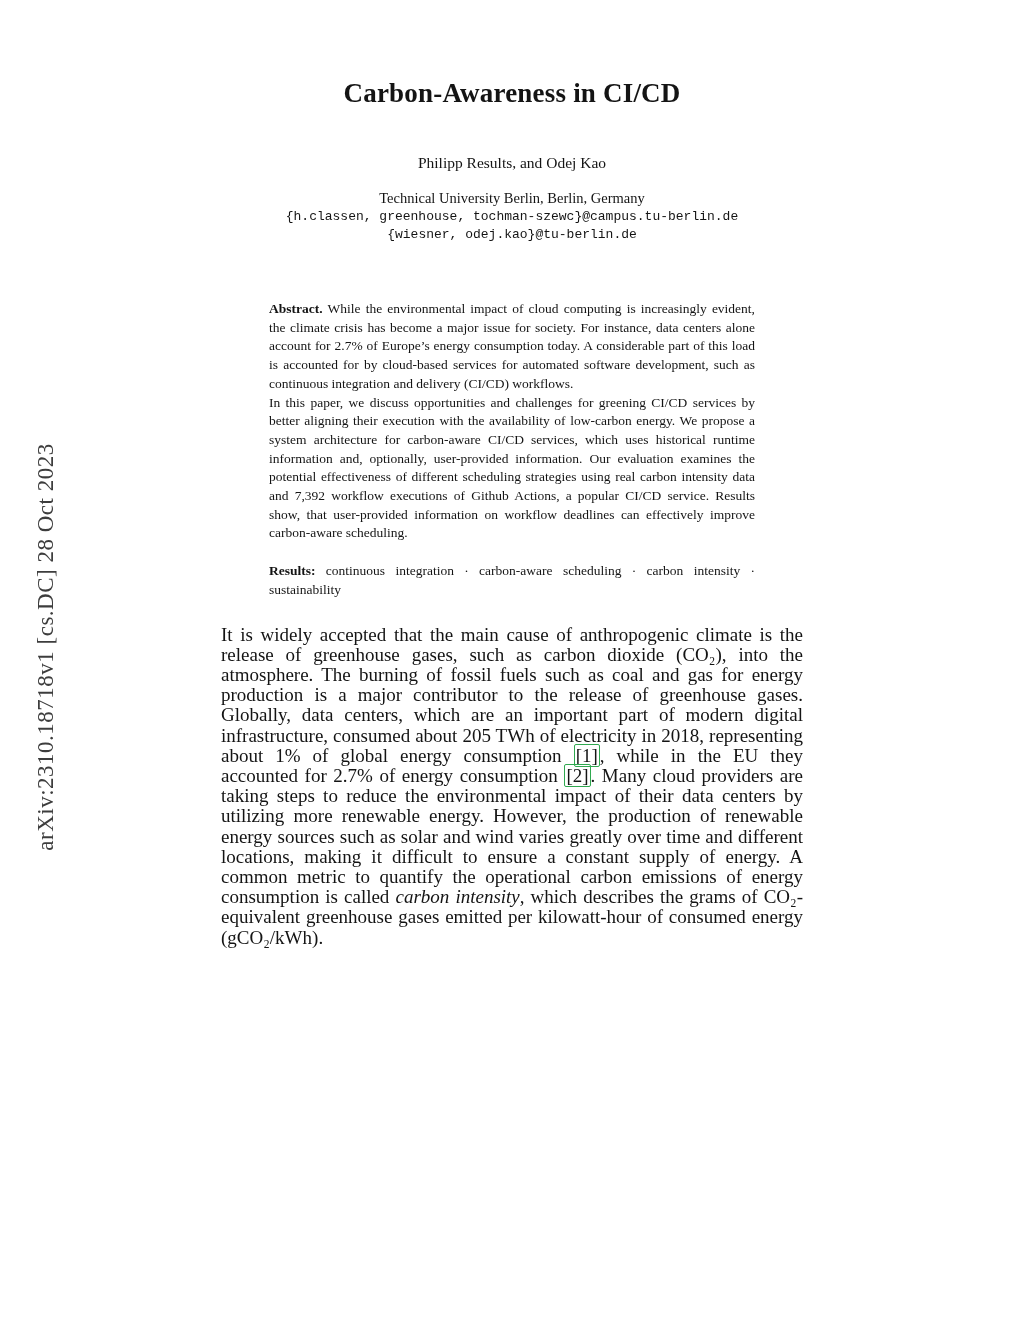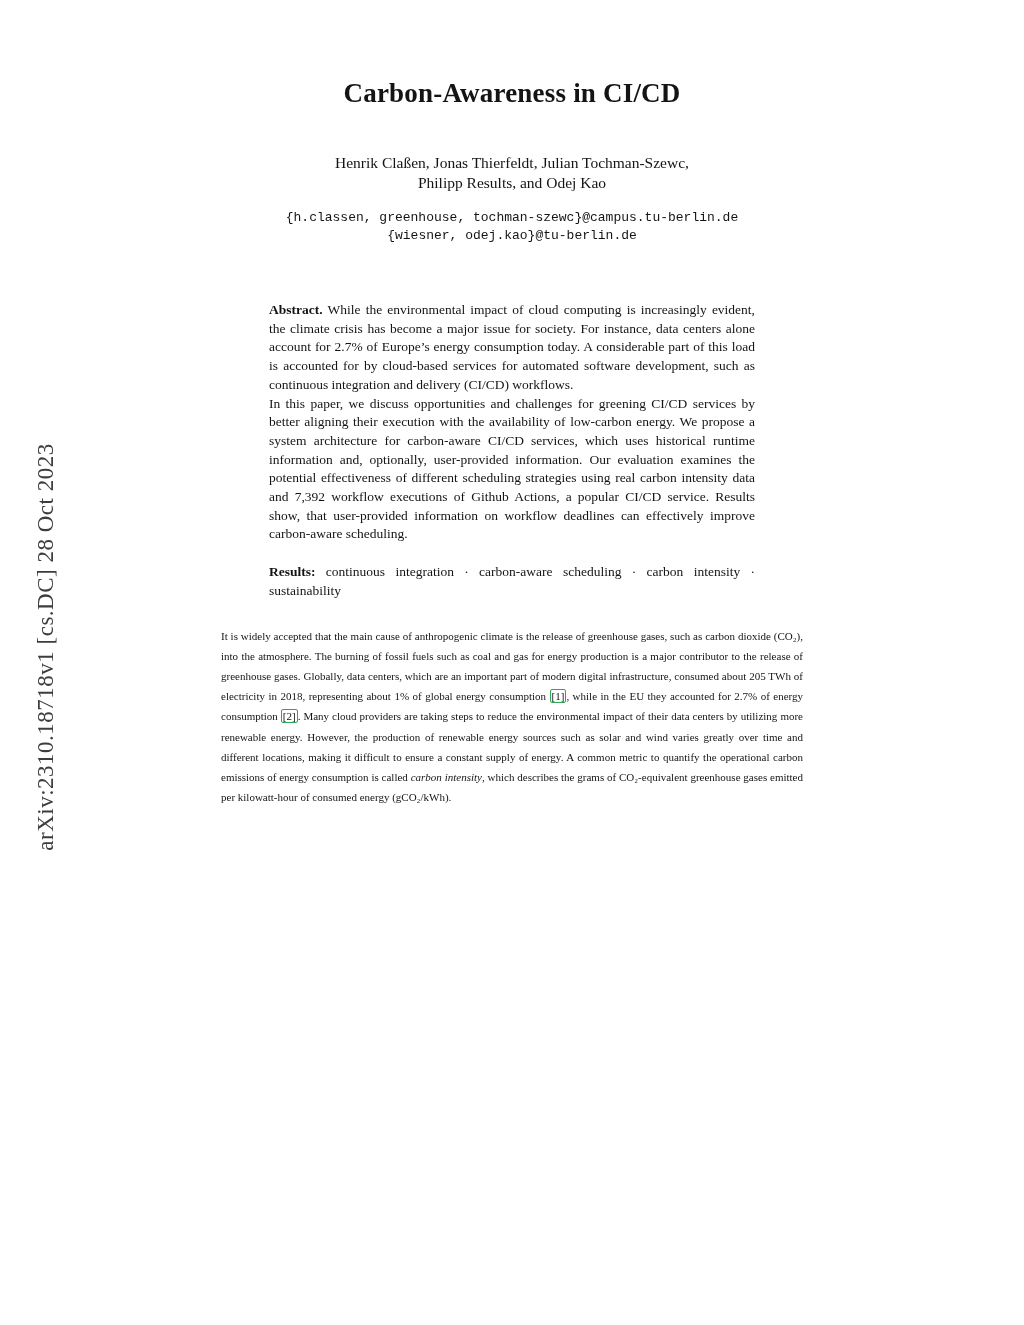--- a/index.html
+++ b/index.html
@@ -73,21 +73,21 @@
   }
   .bold { font-weight: bold; }
   .section-heading {
     margin-top: 54px;
     font-size: 20.5px;
     font-weight: bold;
   }
   .section-number { margin-right: 30px; }
   .body-para {
     margin-top: 25px;
-    font-size: 11px;
+    font-size: 19px;
     line-height: 20.2px;
     text-align: justify;
   }
   .cite {
     color: #141414;
     text-decoration: none;
     border: 1.5px solid #2fa84f;
     border-radius: 2px;
     padding: 0 1px;
     cursor: pointer;
@@ -99,25 +99,25 @@
 
 <div class="page">
 
   <div class="arxiv-sidebar">arXiv:2310.18718v1  [cs.DC]  28 Oct 2023</div>
 
   <main class="content">
 
     <h1 class="paper-title">Carbon-Awareness in CI/CD</h1>
 
     <div class="authors">
-      <div>Henrik Claßen, Jonas Thierfeldt, Julian Tochman-Szewc,</div>
       <div>Philipp Results, and Odej Kao</div>
     </div>
 
     <div class="affiliation">
+      <div>Technical University Berlin, Berlin, Germany</div>
       <div class="mono">{h.classen, greenhouse, tochman-szewc}@campus.tu-berlin.de</div>
       <div class="mono">{wiesner, odej.kao}@tu-berlin.de</div>
     </div>
 
     <div class="abstract">
       <p><span class="bold">Abstract.</span> <span>While the environmental impact of cloud computing is increasingly evident, the climate crisis has become a major issue for society. For instance, data centers alone account for 2.7% of Europe’s energy consumption today. A considerable part of this load is accounted for by cloud-based services for automated software development, such as continuous integration and delivery (CI/CD) workflows.</span></p>
       <p>In this paper, we discuss opportunities and challenges for greening CI/CD services by better aligning their execution with the availability of low-carbon energy. We propose a system architecture for carbon-aware CI/CD services, which uses historical runtime information and, optionally, user-provided information. Our evaluation examines the potential effectiveness of different scheduling strategies using real carbon intensity data and 7,392 workflow executions of Github Actions, a popular CI/CD service. Results show, that user-provided information on workflow deadlines can effectively improve carbon-aware scheduling.</p>
     </div>
 
     <div class="keywords">

